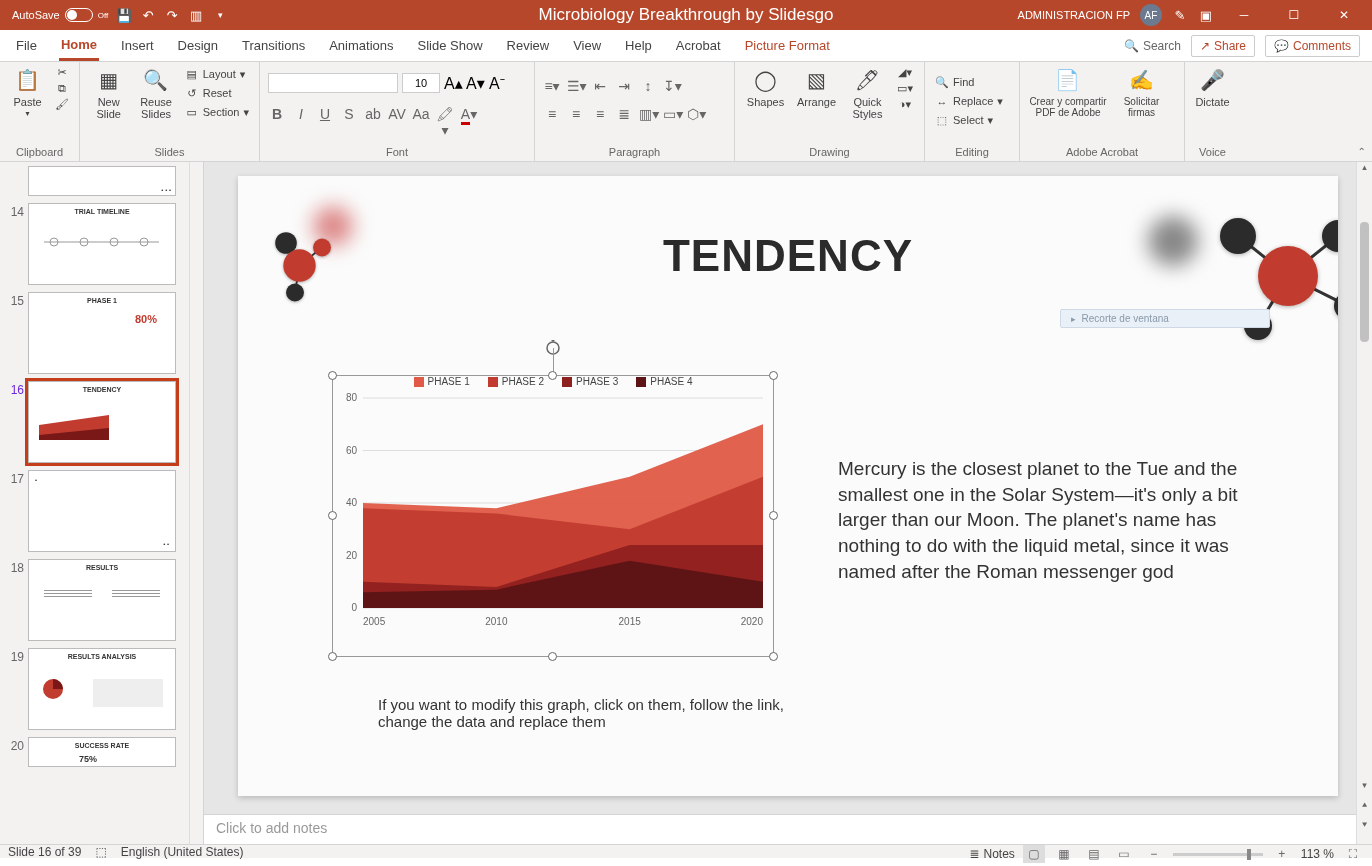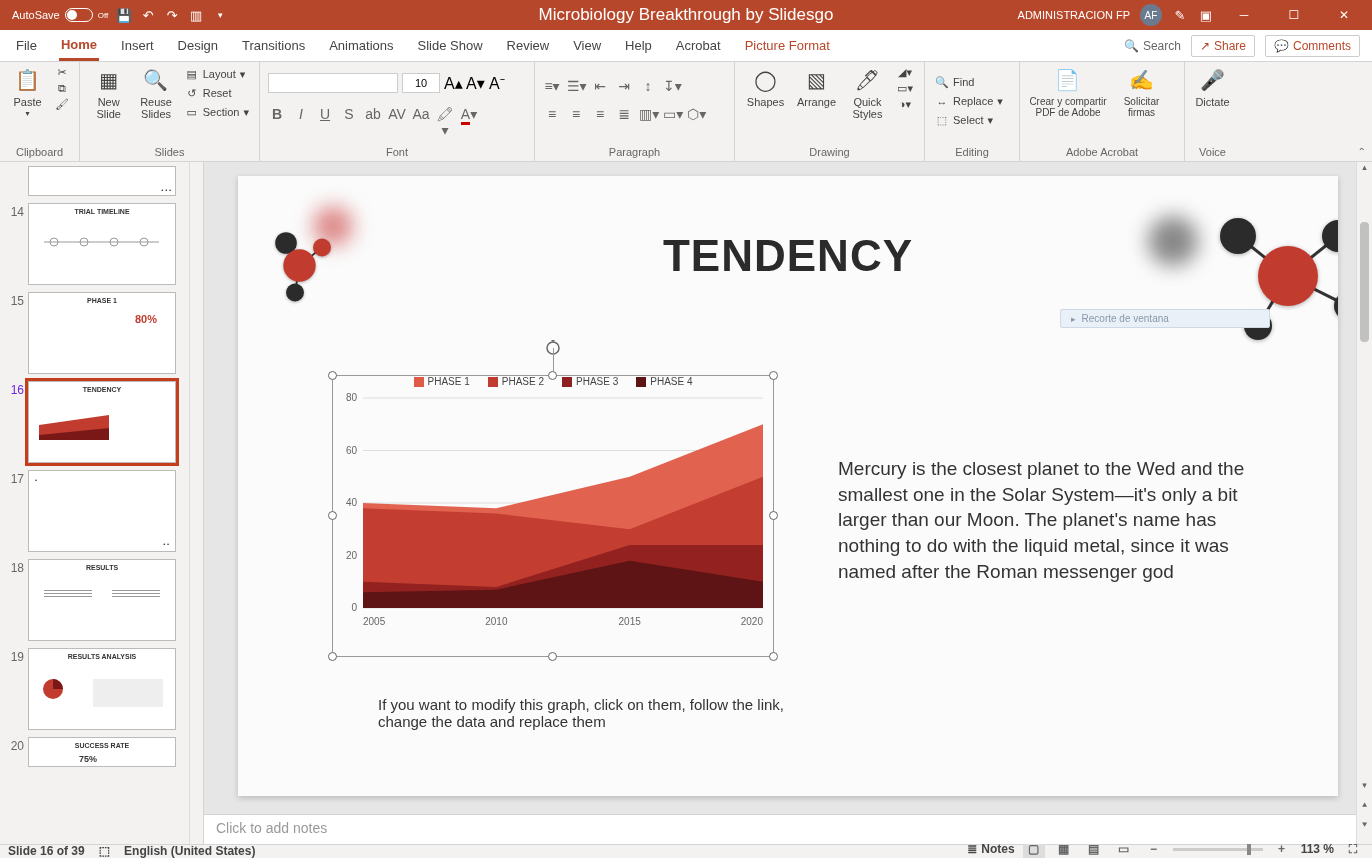--- a/index.html
+++ b/index.html
@@ -87,21 +87,21 @@
 .body-text { position: absolute; top: 280px; left: 600px; right: 60px; font-size: 19px; color: #333; line-height: 1.35; }
 .chart-hint { position: absolute; top: 520px; left: 140px; width: 420px; font-size: 15px; color: #333; }
 
 .tooltip-hint { position: absolute; top: 133px; right: 68px; background: #eaf0f7; border: 1px solid #cfd9e6; padding: 3px 10px; font-size: 10px; color: #8899aa; border-radius: 2px; display: flex; align-items: center; gap: 6px; width: 210px; }
 .tooltip-hint::before { content: '▸'; color: #8899aa; font-size: 9px; }
 
 
 .notes-pane { height: 30px; background: #fff; border-top: 1px solid #d4d4d4; padding: 5px 12px; color: #999; font-size: 14px; cursor: text; }
 
 
-.statusbar { height: 14px; background: #f3f2f1; border-top: 1px solid #d4d4d4; display: flex; align-items: flex-end; font-size: 12px; color: #444; padding: 0 8px; justify-content: space-between; font-weight: bold; }
+.statusbar { height: 14px; background: #f3f2f1; border-top: 1px solid #d4d4d4; display: flex; align-items: flex-start; font-size: 12px; color: #444; padding: 0 8px; justify-content: space-between; }
 .status-left { display: flex; align-items: center; gap: 14px; }
 .status-right { display: flex; align-items: center; gap: 8px; }
 .view-btn { width: 22px; height: 18px; display: flex; align-items: center; justify-content: center; cursor: pointer; font-size: 12px; color: #666; }
 .view-btn.active { background: #ddd; }
 .zoom-slider { width: 90px; height: 3px; background: #ccc; position: relative; }
 .zoom-slider::after { content: ''; position: absolute; right: 12px; top: -4px; width: 4px; height: 11px; background: #888; }
 
 
 .atom { filter: drop-shadow(0 1px 2px rgba(0,0,0,.3)); }
 
@@ -492,21 +492,21 @@
           <div class="sel-handle" style="top:-5px;left:-5px;"></div>
           <div class="sel-handle" style="top:-5px;left:50%;margin-left:-5px;"></div>
           <div class="sel-handle" style="top:-5px;right:-5px;"></div>
           <div class="sel-handle" style="top:50%;left:-5px;margin-top:-5px;"></div>
           <div class="sel-handle" style="top:50%;right:-5px;margin-top:-5px;"></div>
           <div class="sel-handle" style="bottom:-5px;left:-5px;"></div>
           <div class="sel-handle" style="bottom:-5px;left:50%;margin-left:-5px;"></div>
           <div class="sel-handle" style="bottom:-5px;right:-5px;"></div>
         </div>
 
-        <div class="body-text">Mercury is the closest planet to the Wed and the smallest one in the Solar System—it's only a bit larger than our Moon. The planet's name has nothing to do with the liquid metal, since it was named after the Roman messenger god</div>
+        <div class="body-text">Mercury is the closest planet to the Tue and the smallest one in the Solar System—it's only a bit larger than our Moon. The planet's name has nothing to do with the liquid metal, since it was named after the Roman messenger god</div>
         <div class="chart-hint">If you want to modify this graph, click on them, follow the link, change the data and replace them</div>
       </div>
     </div>
     <div class="editor-scroll-v">
       <div class="scroll-arr" style="top:0;">▴</div>
       <div class="scroll-arr" style="bottom:48px;">▾</div>
       <div class="scroll-arr" style="bottom:28px;">⯅</div>
       <div class="scroll-arr" style="bottom:8px;">⯆</div>
     </div>
     <div class="notes-pane">Click to add notes</div>

